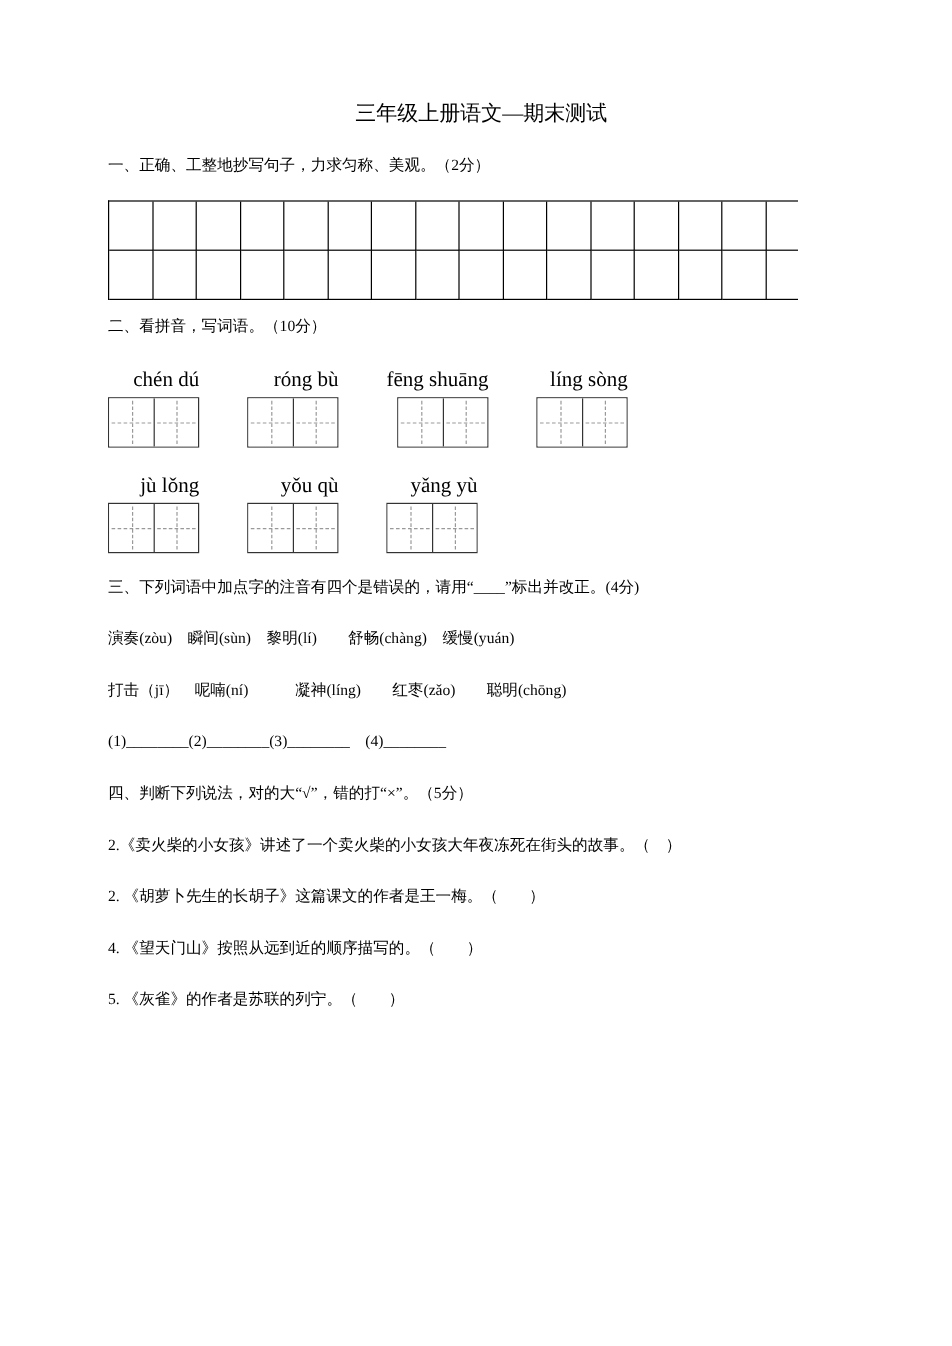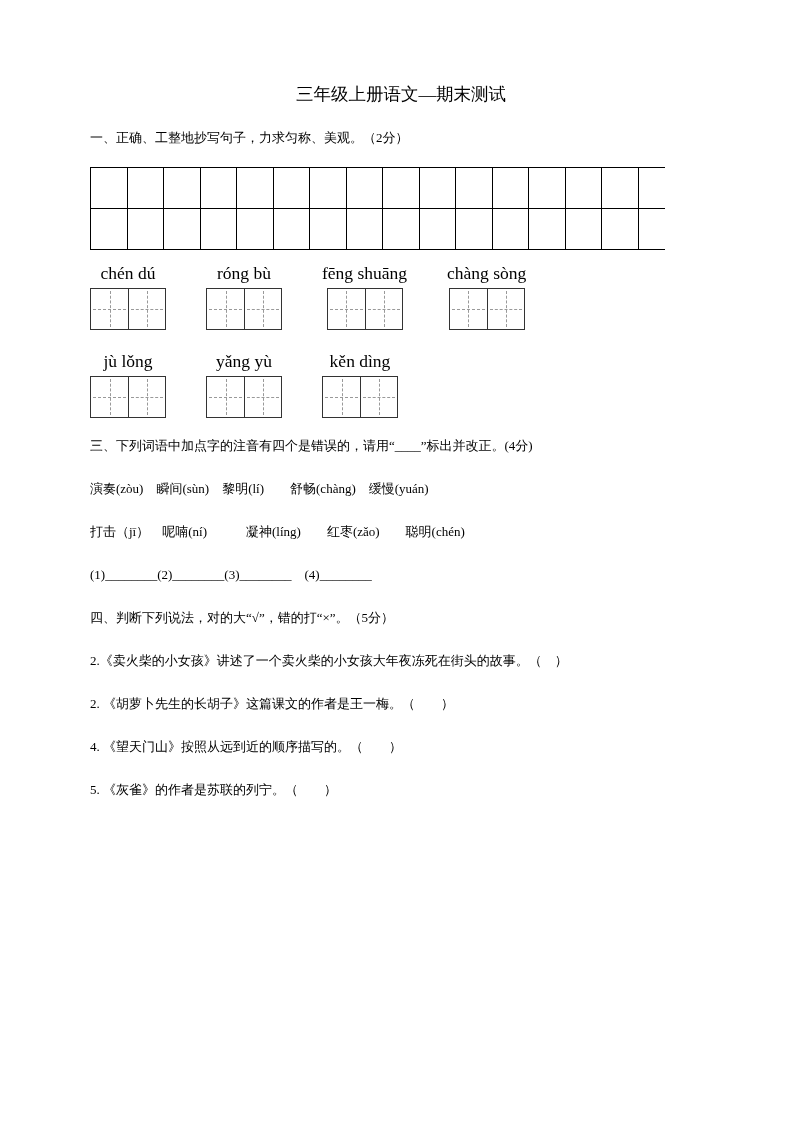--- a/index.html
+++ b/index.html
@@ -46,21 +46,21 @@
     display: flex;
     width: 622px;
     gap: 40px;
     margin-top: 8px;
     align-items: flex-start;
   }
   .pinyin-row.row2 { margin-top: 16px; margin-bottom: 6px; }
   .py-group {
     display: flex;
     flex-direction: column;
-    align-items: center;
+    align-items: flex-end;
   }
   .py-label {
     font-size: 17.5px;
     line-height: 30px;
     white-space: nowrap;
   }
   .py-boxes {
     display: flex;
     border: 1px solid #333;
   }
@@ -122,20 +122,21 @@
         <div class="copy-cell"></div>
         <div class="copy-cell"></div>
         <div class="copy-cell"></div>
         <div class="copy-cell"></div>
         <div class="copy-cell"></div>
         <div class="copy-cell"></div>
         <div class="copy-cell"></div>
         <div class="copy-cell"></div>
       </div>
 
+    <p class="line">二、看拼音，写词语。（10分）</p>
 
     <div class="pinyin-row">
         <div class="py-group">
           <div class="py-label">chén dú</div>
           <div class="py-boxes">
             <div class="tzg">
               <i class="v"></i>
               <i class="h"></i>
             </div>
             <div class="tzg">
@@ -164,21 +165,21 @@
               <i class="v"></i>
               <i class="h"></i>
             </div>
             <div class="tzg">
               <i class="v"></i>
               <i class="h"></i>
             </div>
           </div>
         </div>
         <div class="py-group">
-          <div class="py-label">chàng sòng</div>
+          <div class="py-label">líng sòng</div>
           <div class="py-boxes">
             <div class="tzg">
               <i class="v"></i>
               <i class="h"></i>
             </div>
             <div class="tzg">
               <i class="v"></i>
               <i class="h"></i>
             </div>
           </div>
@@ -192,50 +193,50 @@
               <i class="v"></i>
               <i class="h"></i>
             </div>
             <div class="tzg">
               <i class="v"></i>
               <i class="h"></i>
             </div>
           </div>
         </div>
         <div class="py-group">
+          <div class="py-label">yǒu qù</div>
+          <div class="py-boxes">
+            <div class="tzg">
+              <i class="v"></i>
+              <i class="h"></i>
+            </div>
+            <div class="tzg">
+              <i class="v"></i>
+              <i class="h"></i>
+            </div>
+          </div>
+        </div>
+        <div class="py-group">
           <div class="py-label">yǎng yù</div>
-          <div class="py-boxes">
-            <div class="tzg">
-              <i class="v"></i>
-              <i class="h"></i>
-            </div>
-            <div class="tzg">
-              <i class="v"></i>
-              <i class="h"></i>
-            </div>
-          </div>
-        </div>
-        <div class="py-group">
-          <div class="py-label">kěn dìng</div>
           <div class="py-boxes">
             <div class="tzg">
               <i class="v"></i>
               <i class="h"></i>
             </div>
             <div class="tzg">
               <i class="v"></i>
               <i class="h"></i>
             </div>
           </div>
         </div>
       </div>
 
     <p class="line">三、下列词语中加点字的注音有四个是错误的，请用“____”标出并改正。(4分)</p>
     <p class="line">演奏(zòu)　瞬间(sùn)　黎明(lí)　　舒畅(chàng)　缓慢(yuán)</p>
-    <p class="line">打击（jī）　呢喃(ní)　　　凝神(líng)　　红枣(zǎo)　　聪明(chén)</p>
+    <p class="line">打击（jī）　呢喃(ní)　　　凝神(líng)　　红枣(zǎo)　　聪明(chōng)</p>
     <p class="line">(1)________(2)________(3)________　(4)________</p>
 
     <p class="line">四、判断下列说法，对的大“√”，错的打“×”。（5分）</p>
     <p class="line">2.《卖火柴的小女孩》讲述了一个卖火柴的小女孩大年夜冻死在街头的故事。（　）</p>
     <p class="line">2. 《胡萝卜先生的长胡子》这篇课文的作者是王一梅。（　　）</p>
     <p class="line">4. 《望天门山》按照从远到近的顺序描写的。（　　）</p>
     <p class="line">5. 《灰雀》的作者是苏联的列宁。（　　）</p>
 
   </div>
 </div>

